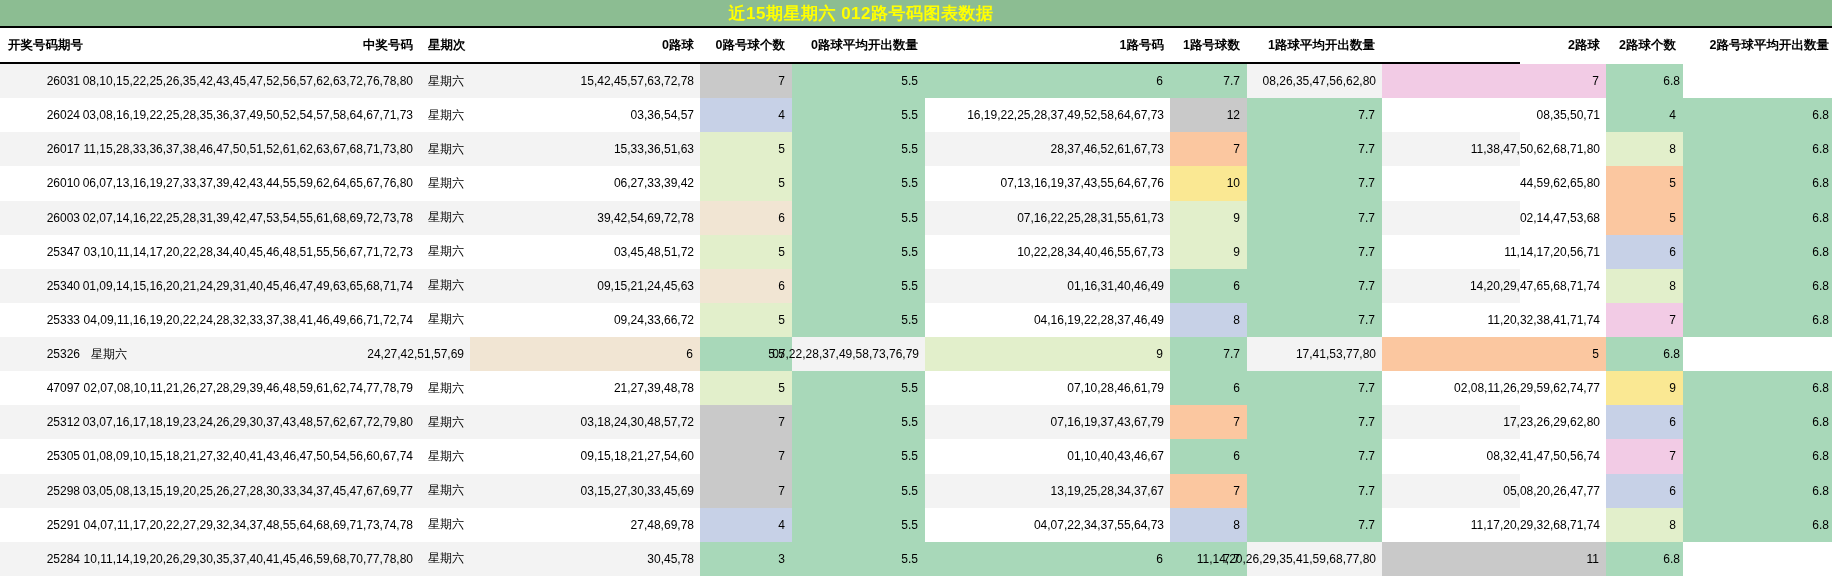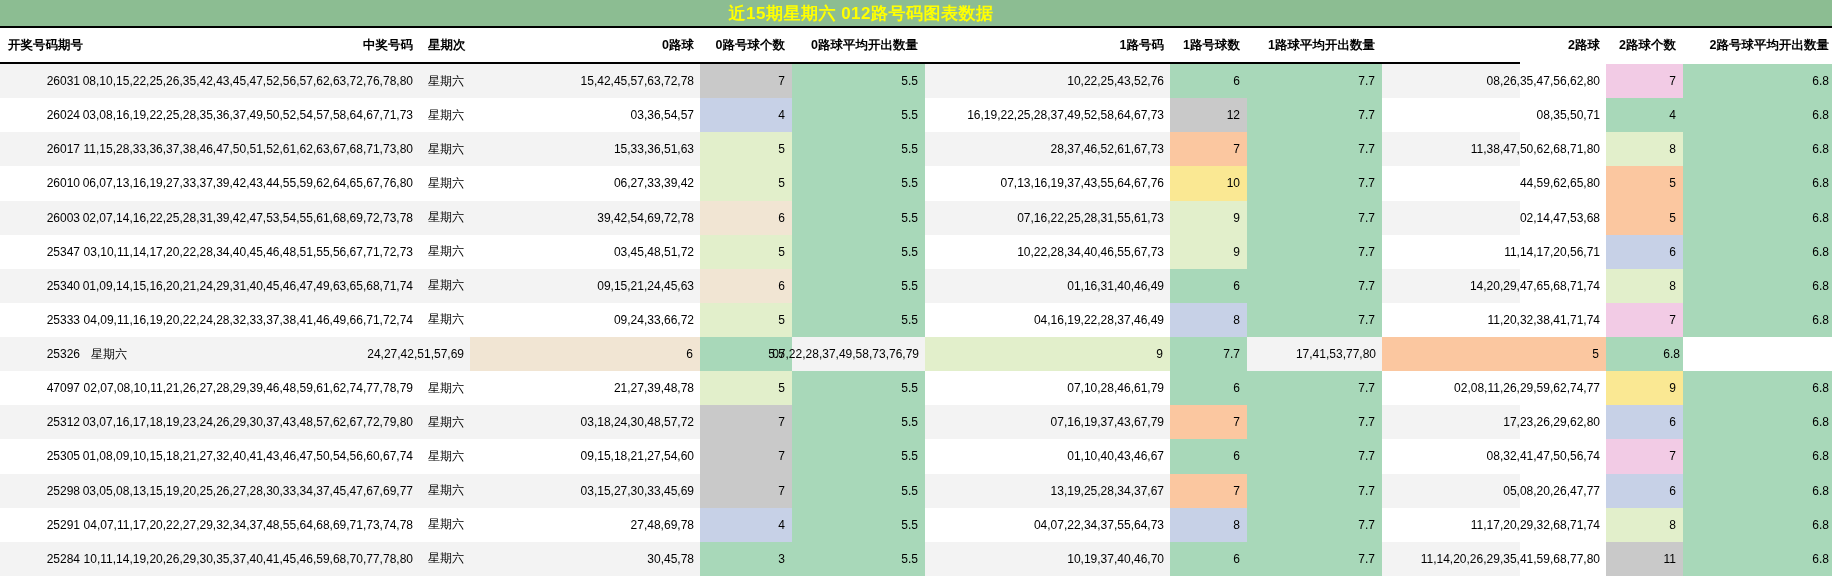--- a/index.html
+++ b/index.html
@@ -84,21 +84,20 @@
   </div>
 
   <div>
   <div class="grid-row row stripe">
     <div class="cell c-period">26031</div>
     <div class="cell c-win">08,10,15,22,25,26,35,42,43,45,47,52,56,57,62,63,72,76,78,80</div>
     <div class="cell c-weekday">星期六</div>
     <div class="cell c-nums">15,42,45,57,63,72,78</div>
     <div class="cell count" style="background: rgb(201, 201, 201);">7</div>
     <div class="cell avg">5.5</div>
-    <div class="cell c-nums">10,22,25,43,52,76</div>
     <div class="cell count" style="background: rgb(168, 216, 185);">6</div>
     <div class="cell avg">7.7</div>
     <div class="cell c-nums">08,26,35,47,56,62,80</div>
     <div class="cell count" style="background: rgb(242, 203, 229);">7</div>
     <div class="cell avg avg-last">6.8</div>
   </div>
 
   <div class="grid-row row plain">
     <div class="cell c-period">26024</div>
     <div class="cell c-win">03,08,16,19,22,25,28,35,36,37,49,50,52,54,57,58,64,67,71,73</div>
@@ -293,21 +292,20 @@
     <div class="cell avg avg-last">6.8</div>
   </div>
 
   <div class="grid-row row stripe">
     <div class="cell c-period">25284</div>
     <div class="cell c-win">10,11,14,19,20,26,29,30,35,37,40,41,45,46,59,68,70,77,78,80</div>
     <div class="cell c-weekday">星期六</div>
     <div class="cell c-nums">30,45,78</div>
     <div class="cell count" style="background: rgb(168, 216, 185);">3</div>
     <div class="cell avg">5.5</div>
-    <div class="cell c-nums">10,19,37,40,46,70</div>
     <div class="cell count" style="background: rgb(168, 216, 185);">6</div>
     <div class="cell avg">7.7</div>
     <div class="cell c-nums">11,14,20,26,29,35,41,59,68,77,80</div>
     <div class="cell count" style="background: rgb(201, 201, 201);">11</div>
     <div class="cell avg avg-last">6.8</div>
   </div>
 </div>
 
 </div>
 

